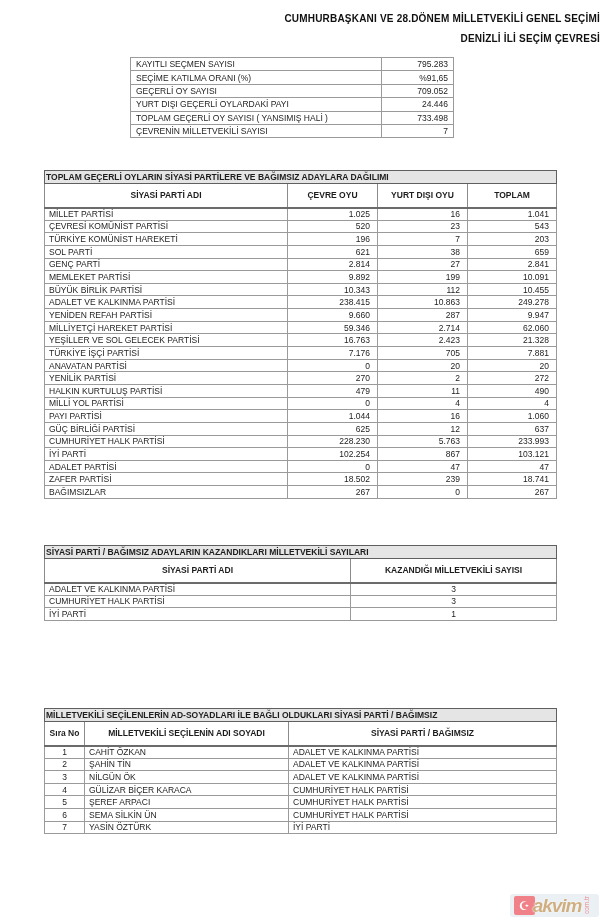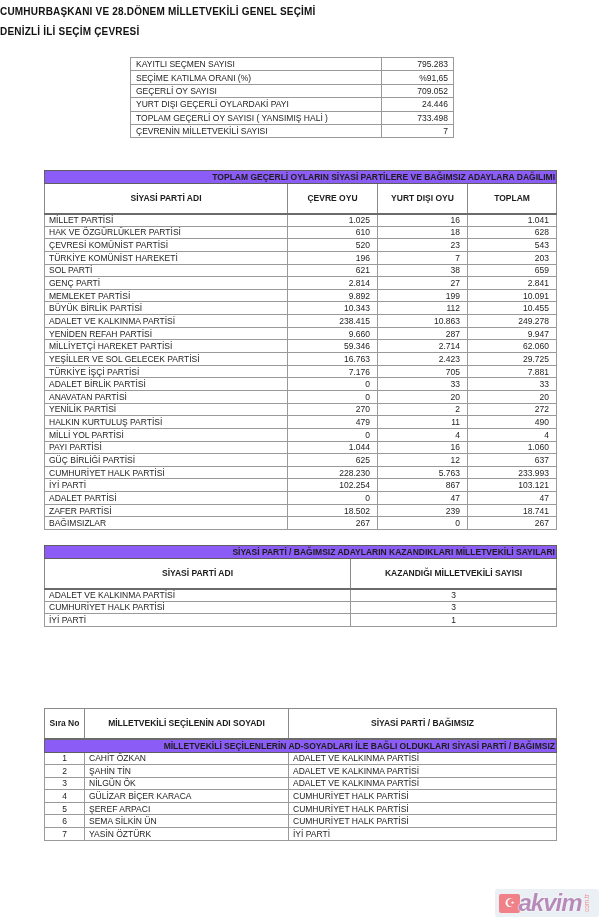--- a/index.html
+++ b/index.html
@@ -5,21 +5,21 @@
   * { box-sizing: border-box; }
   html, body { margin: 0; padding: 0; }
   body {
     width: 600px; height: 920px;
     background: #ffffff;
     position: relative;
     font-family: "Liberation Sans", sans-serif;
     color: #1d1d1d;
     overflow: hidden;
   }
-  .titles { padding-top: 6px; text-align: left; }
+  .titles { padding-top: 13px; text-align: right; }
   .title-line {
     font-weight: bold; font-size: 10px; letter-spacing: 0.2px;
     color: #111;
   }
   .title-line.second { margin-top: 9px; }
 
   table { border-collapse: collapse; table-layout: fixed; }
   td, th { overflow: hidden; white-space: nowrap; font-weight: normal; }
 
   
@@ -35,30 +35,30 @@
   }
   .summary-table td.val { text-align: right; }
 
   
   .wide-table {
     position: absolute; left: 44px; width: 512px;
     font-size: 8.5px;
     border: 1px solid #5f5f5f;
   }
   .wide-table th.band {
-    background: #8b5cf6;
+    background: #e5e5e5;
     border: 1px solid #5f5f5f;
     height: 13px;
-    font-weight: bold; text-align: right;
+    font-weight: bold; text-align: left;
     font-size: 8.5px;
   }
   .wide-table th.colhdr {
     border: 1px solid #8a8a8a;
     border-bottom: 2px solid #6b6b6b;
-    height: 30px;
+    height: 24px;
     font-weight: bold; text-align: center;
   }
   .wide-table td {
     border: 1px solid #9a9a9a;
     height: 12.65px;
     padding: 0 4px;
   }
   .wide-table td.num { text-align: right; padding-right: 7px; }
   .wide-table td.ctr { text-align: center; }
   .votes-table  { top: 170px; }
@@ -78,22 +78,22 @@
   .wm-box {
     width: 21px; height: 19px;
     background: #e30613;
     color: #ffffff;
     display: flex; align-items: center; justify-content: center;
     font-size: 12px;
     border-radius: 2px;
     flex: 0 0 auto;
   }
   .wm-text {
-    font-size: 24px; font-weight: bold; font-style: italic;
-    color: #701a75;
+    font-size: 19px; font-weight: bold; font-style: italic;
+    color: #a16207;
     letter-spacing: -1px;
     margin-left: -2px;
     line-height: 1;
     text-shadow: 0 0 2px #ffffff, 0 0 1px #ffffff;
   }
   .wm-suffix {
     writing-mode: vertical-rl;
     transform: rotate(180deg);
     font-size: 6.5px;
     color: #e30613;
@@ -169,26 +169,20 @@
   </thead>
   <tbody>
 
       <tr>
         <td>MİLLET PARTİSİ</td>
         <td class="num">1.025</td>
         <td class="num">16</td>
         <td class="num">1.041</td>
       </tr>
 
-      <tr>
-        <td>HAK VE ÖZGÜRLÜKLER PARTİSİ</td>
-        <td class="num">610</td>
-        <td class="num">18</td>
-        <td class="num">628</td>
-      </tr>
 
       <tr>
         <td>ÇEVRESİ KOMÜNİST PARTİSİ</td>
         <td class="num">520</td>
         <td class="num">23</td>
         <td class="num">543</td>
       </tr>
 
       <tr>
         <td>TÜRKİYE KOMÜNİST HAREKETİ</td>
@@ -243,36 +237,30 @@
         <td>MİLLİYETÇİ HAREKET PARTİSİ</td>
         <td class="num">59.346</td>
         <td class="num">2.714</td>
         <td class="num">62.060</td>
       </tr>
 
       <tr>
         <td>YEŞİLLER VE SOL GELECEK PARTİSİ</td>
         <td class="num">16.763</td>
         <td class="num">2.423</td>
-        <td class="num">29.725</td>
+        <td class="num">21.328</td>
       </tr>
 
       <tr>
         <td>TÜRKİYE İŞÇİ PARTİSİ</td>
         <td class="num">7.176</td>
         <td class="num">705</td>
         <td class="num">7.881</td>
       </tr>
 
-      <tr>
-        <td>ADALET BİRLİK PARTİSİ</td>
-        <td class="num">0</td>
-        <td class="num">33</td>
-        <td class="num">33</td>
-      </tr>
 
       <tr>
         <td>ANAVATAN PARTİSİ</td>
         <td class="num">0</td>
         <td class="num">20</td>
         <td class="num">20</td>
       </tr>
 
       <tr>
         <td>YENİLİK PARTİSİ</td>
@@ -380,26 +368,26 @@
 </table>
 
 <table class="wide-table mps-table">
   <colgroup>
       <col style="width:40px">
       <col style="width:204px">
       <col style="width:268px">
     </colgroup>
   <thead>
     <tr>
+      <th class="band" colspan="3">MİLLETVEKİLİ SEÇİLENLERİN AD-SOYADLARI İLE BAĞLI OLDUKLARI SİYASİ PARTİ / BAĞIMSIZ</th>
+    </tr>
+    <tr>
       <th class="colhdr">Sıra No</th>
       <th class="colhdr">MİLLETVEKİLİ SEÇİLENİN ADI SOYADI</th>
       <th class="colhdr">SİYASİ PARTİ / BAĞIMSIZ</th>
-    </tr>
-    <tr>
-      <th class="band" colspan="3">MİLLETVEKİLİ SEÇİLENLERİN AD-SOYADLARI İLE BAĞLI OLDUKLARI SİYASİ PARTİ / BAĞIMSIZ</th>
     </tr>
   </thead>
   <tbody>
 
       <tr>
         <td class="ctr">1</td>
         <td>CAHİT ÖZKAN</td>
         <td>ADALET VE KALKINMA PARTİSİ</td>
       </tr>
 

